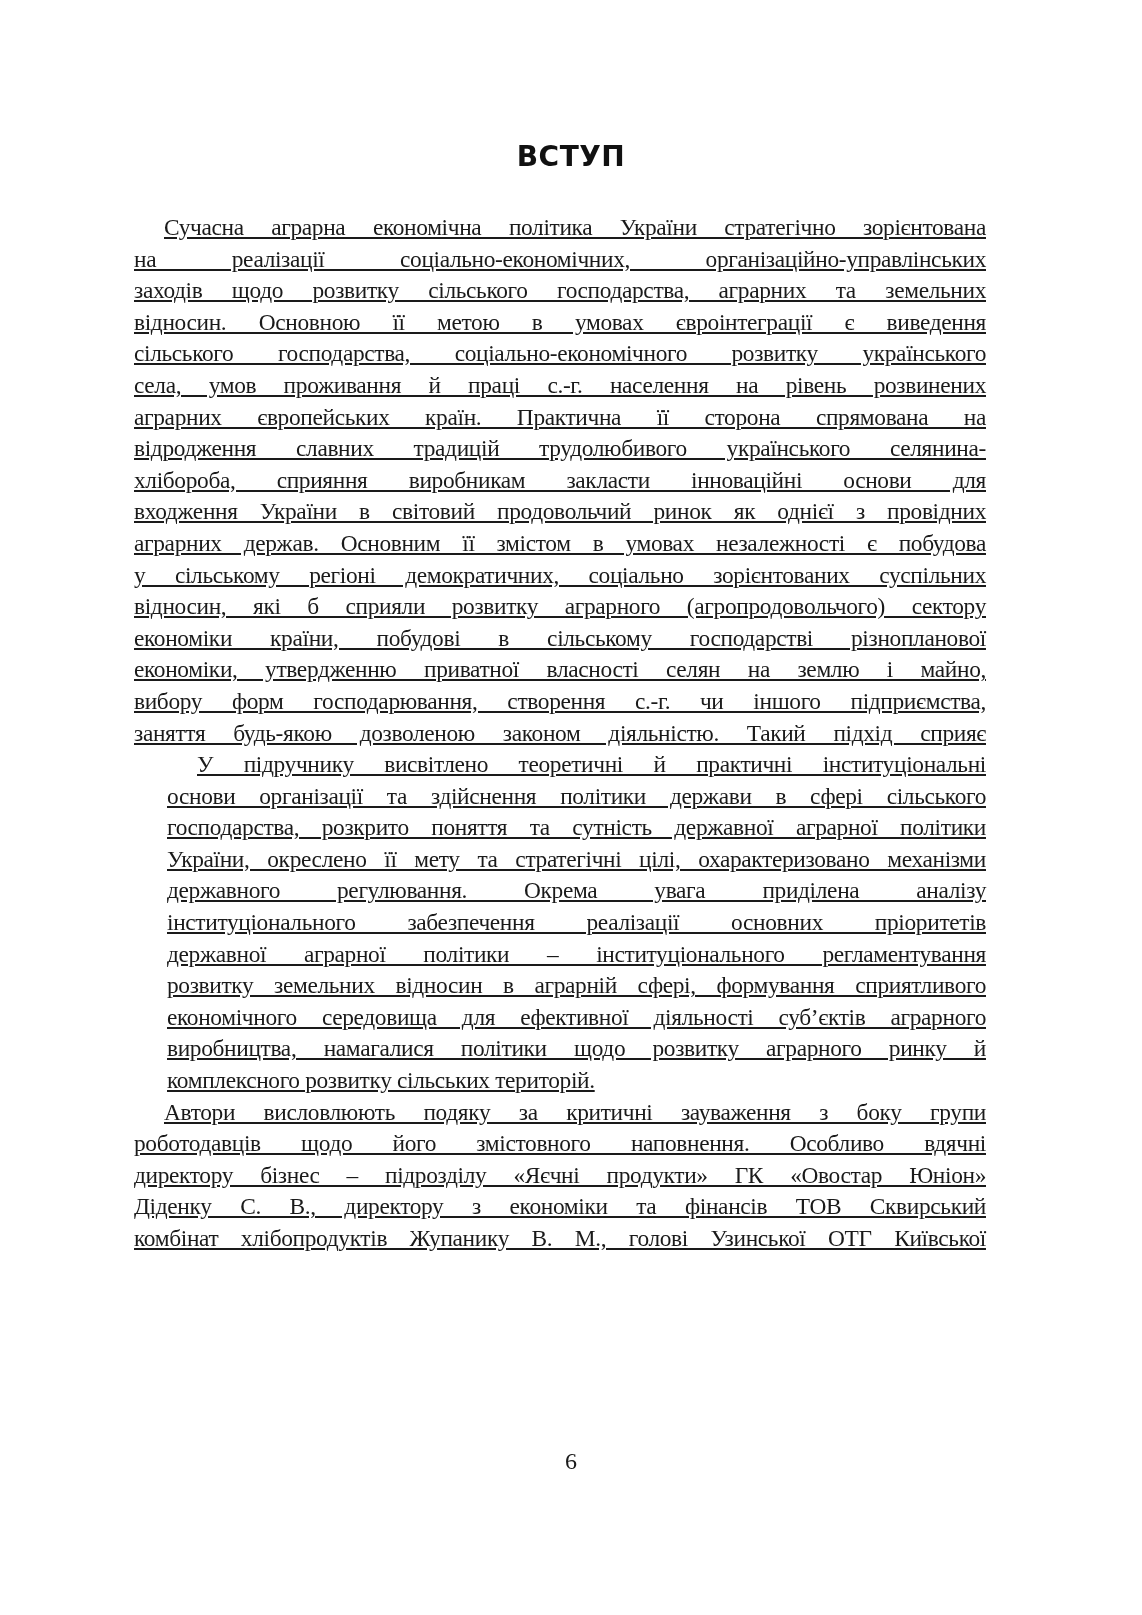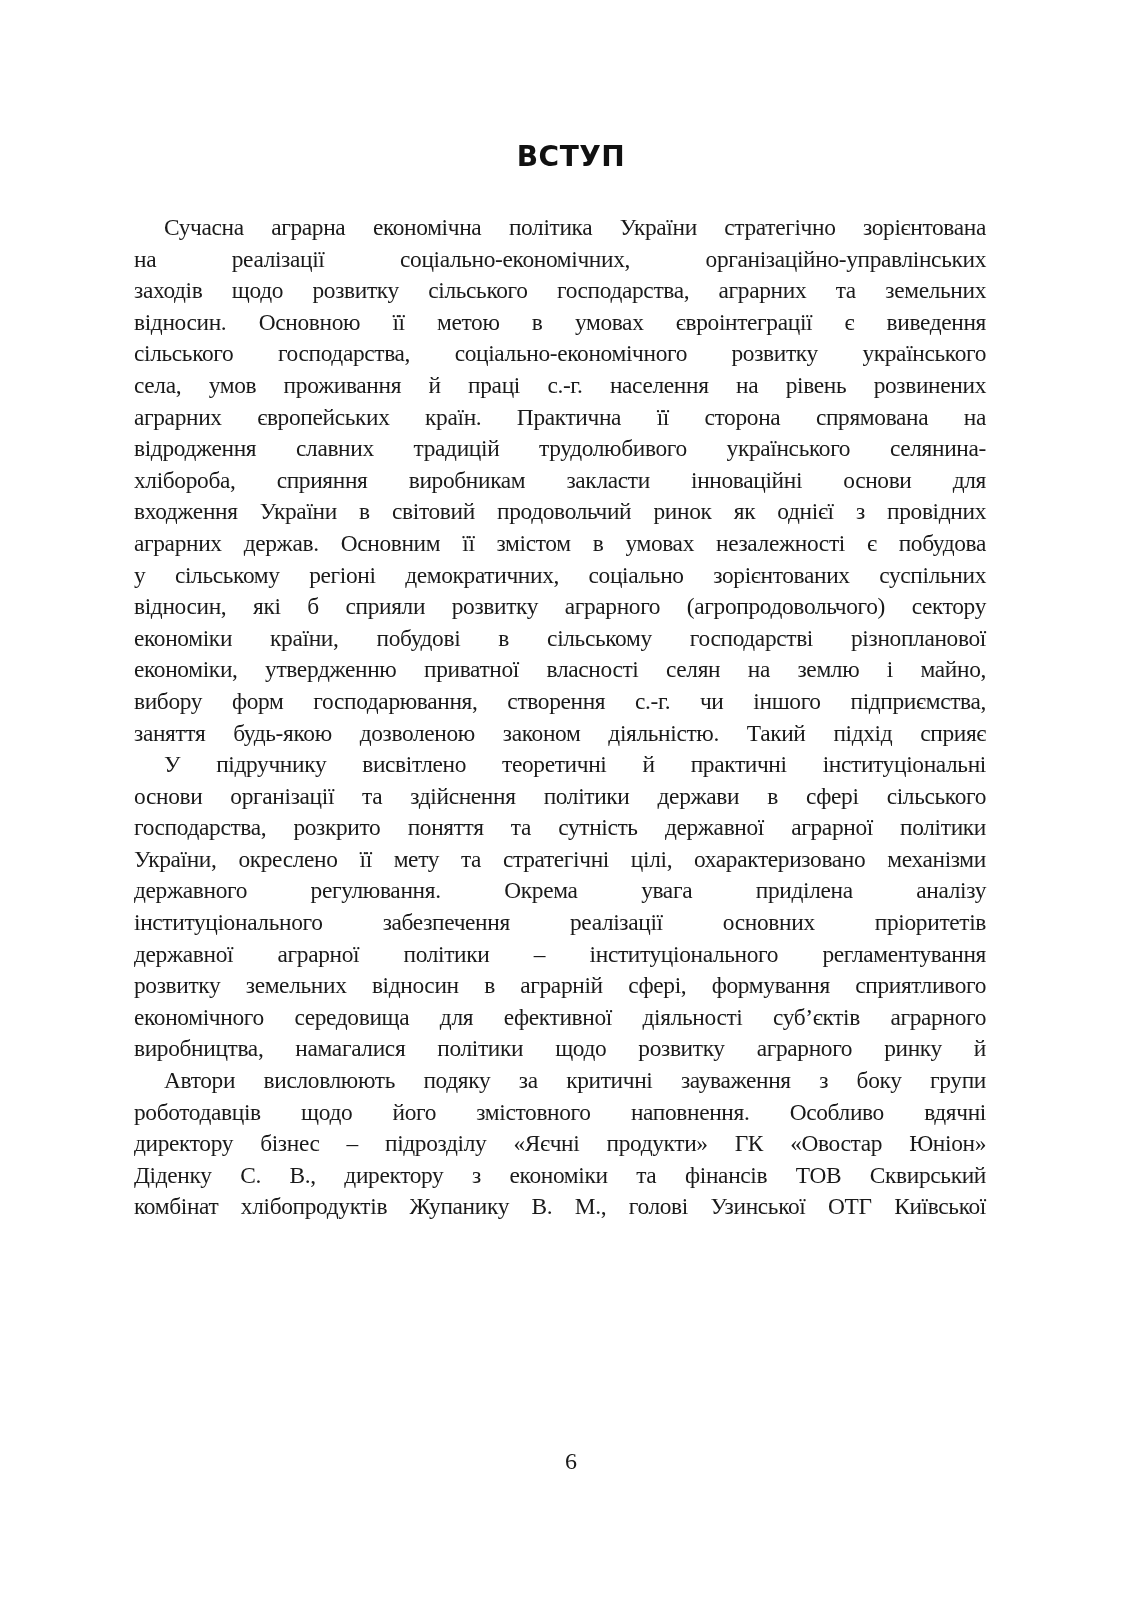--- a/index.html
+++ b/index.html
@@ -49,20 +49,21 @@
     text-align: justify;
     letter-spacing: -0.35px;
   }
   .line {
     display: block;
     text-align: justify;
     text-align-last: justify;
     white-space: nowrap;
     height: 31.6px;
     overflow: visible;
+    text-decoration: underline;
   }
   .line.last {
     text-align-last: left;
   }
   .line.first {
     text-indent: 30px;
   }
   .page-number {
     position: absolute;
     top: 1448px;
@@ -93,31 +94,32 @@
         <span class="line">хлібороба, сприяння виробникам закласти інноваційні основи для</span>
         <span class="line">входження України в світовий продовольчий ринок як однієї з провідних</span>
         <span class="line">аграрних держав. Основним її змістом в умовах незалежності є побудова</span>
         <span class="line">у сільському регіоні демократичних, соціально зорієнтованих суспільних</span>
         <span class="line">відносин, які б сприяли розвитку аграрного (агропродовольчого) сектору</span>
         <span class="line">економіки країни, побудові в сільському господарстві різнопланової</span>
         <span class="line">економіки, утвердженню приватної власності селян на землю і майно,</span>
         <span class="line">вибору форм господарювання, створення с.-г. чи іншого підприємства,</span>
         <span class="line">заняття будь-якою дозволеною законом діяльністю. Такий підхід сприяє</span>
       </div>
-    <div class="para" id="para-1" style="text-indent: 0px;">
+    <div class="para" id="para-1" style="text-indent: 0px; margin-left: 33px;">
         <span class="line first">У підручнику висвітлено теоретичні й практичні інституціональні</span>
         <span class="line">основи організації та здійснення політики держави в сфері сільського</span>
         <span class="line">господарства, розкрито поняття та сутність державної аграрної політики</span>
         <span class="line">України, окреслено її мету та стратегічні цілі, охарактеризовано механізми</span>
         <span class="line">державного регулювання. Окрема увага приділена аналізу</span>
         <span class="line">інституціонального забезпечення реалізації основних пріоритетів</span>
         <span class="line">державної аграрної політики – інституціонального регламентування</span>
         <span class="line">розвитку земельних відносин в аграрній сфері, формування сприятливого</span>
         <span class="line">економічного середовища для ефективної діяльності суб’єктів аграрного</span>
         <span class="line">виробництва, намагалися політики щодо розвитку аграрного ринку й</span>
+        <span class="line last">комплексного розвитку сільських територій.</span>
       </div>
     <div class="para" id="para-2" style="text-indent: 0px;">
         <span class="line first">Автори висловлюють подяку за критичні зауваження з боку групи</span>
         <span class="line">роботодавців щодо його змістовного наповнення. Особливо вдячні</span>
         <span class="line">директору бізнес – підрозділу «Яєчні продукти» ГК «Овостар Юніон»</span>
         <span class="line">Діденку С. В., директору з економіки та фінансів ТОВ Сквирський</span>
         <span class="line">комбінат хлібопродуктів Жупанику В. М., голові Узинської ОТГ Київської</span>
       </div>
   </div>
 

